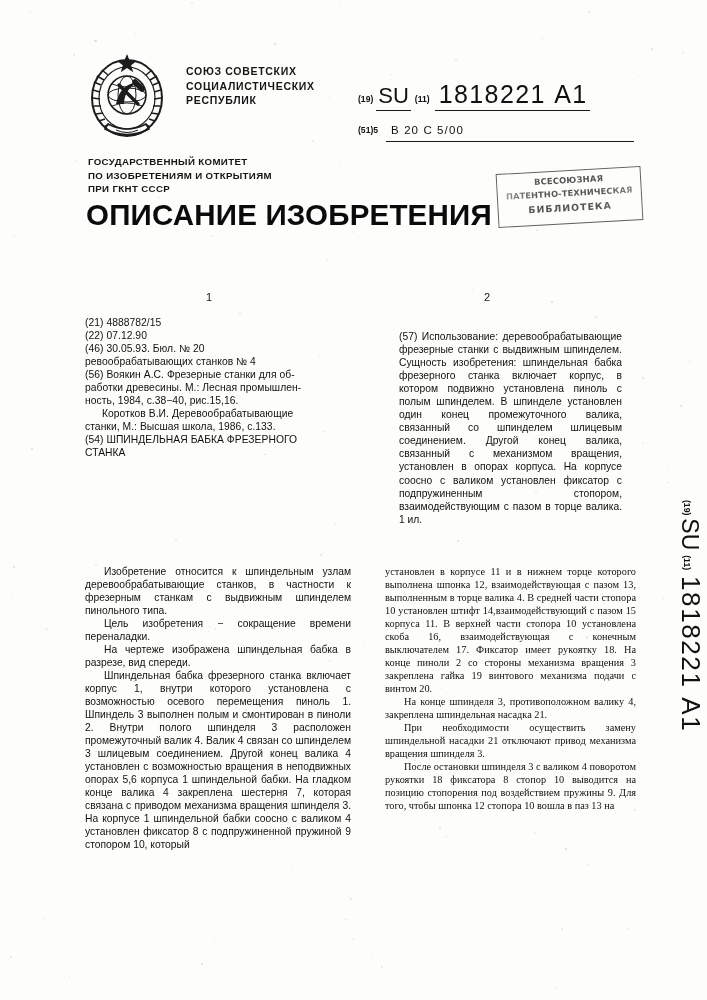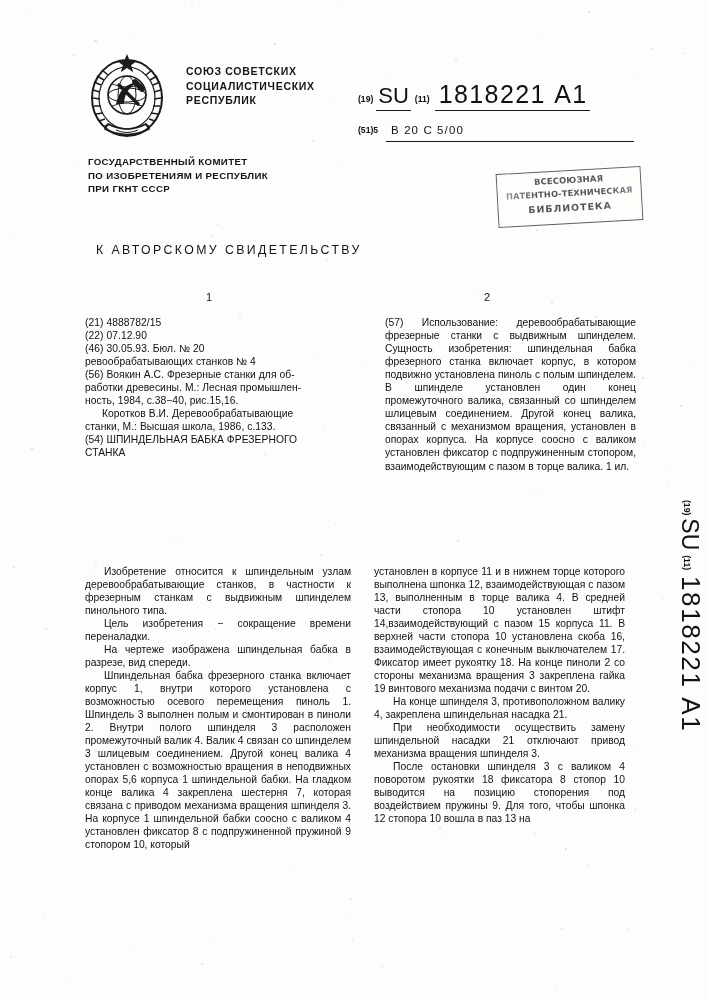--- a/index.html
+++ b/index.html
@@ -187,33 +187,33 @@
 
   #abstract {
     position: absolute;
     left: 385px; top: 316px; width: 251px;
     font-size: 10.3px;
     line-height: 13.05px;
     color: #101010;
     text-align: justify;
     text-justify: inter-word;
   }
-  #abstract p { margin: 0; }
+  #abstract p { margin: 14px; }
 
   
   .bodycol {
     position: absolute;
     font-size: 10.3px;
     line-height: 13.0px;
     color: #111111;
     text-align: justify;
     text-justify: inter-word;
   }
   #body-left  { left: 85px;  top: 565px; width: 266px; }
-  #body-right { left: 374px; top: 565px; width: 251px; }
+  #body-right { left: 385px; top: 565px; width: 251px; font-family: Liberation Serif, serif; }
   .bodycol p { margin: 0; }
   .bodycol p.ind { text-indent: 19px; }
 
   
   #vertical-id {
     position: absolute;
     left: 646px;
     top: 500px;
     width: 430px;
     height: 52px;
@@ -276,25 +276,25 @@
     </div>
 
     <div id="ssr-lines">
       <div>СОЮЗ  СОВЕТСКИХ</div>
       <div>СОЦИАЛИСТИЧЕСКИХ</div>
       <div>РЕСПУБЛИК</div>
     </div>
 
     <div id="committee-lines">
       <div>ГОСУДАРСТВЕННЫЙ  КОМИТЕТ</div>
-      <div>ПО ИЗОБРЕТЕНИЯМ И РЕСПУБЛИК</div>
+      <div>ПО ИЗОБРЕТЕНИЯМ И ОТКРЫТИЯМ</div>
       <div>ПРИ ГКНТ СССР</div>
     </div>
 
-    <div id="doc-subtitle">К  АВТОРСКОМУ  СВИДЕТЕЛЬСТВУ</div>
+    <div id="doc-title">ОПИСАНИЕ ИЗОБРЕТЕНИЯ</div>
 
     <div id="patent-no-row">
       <span class="ini-code">(19)</span>
       <span id="country-code">SU</span>
       <span class="ini-code">(11)</span>
       <span id="patent-number"><span>1818221</span>&nbsp;<span>A1</span></span>
     </div>
 
     <div id="ipc-row">
       <span class="ini-code">(51)5</span>

